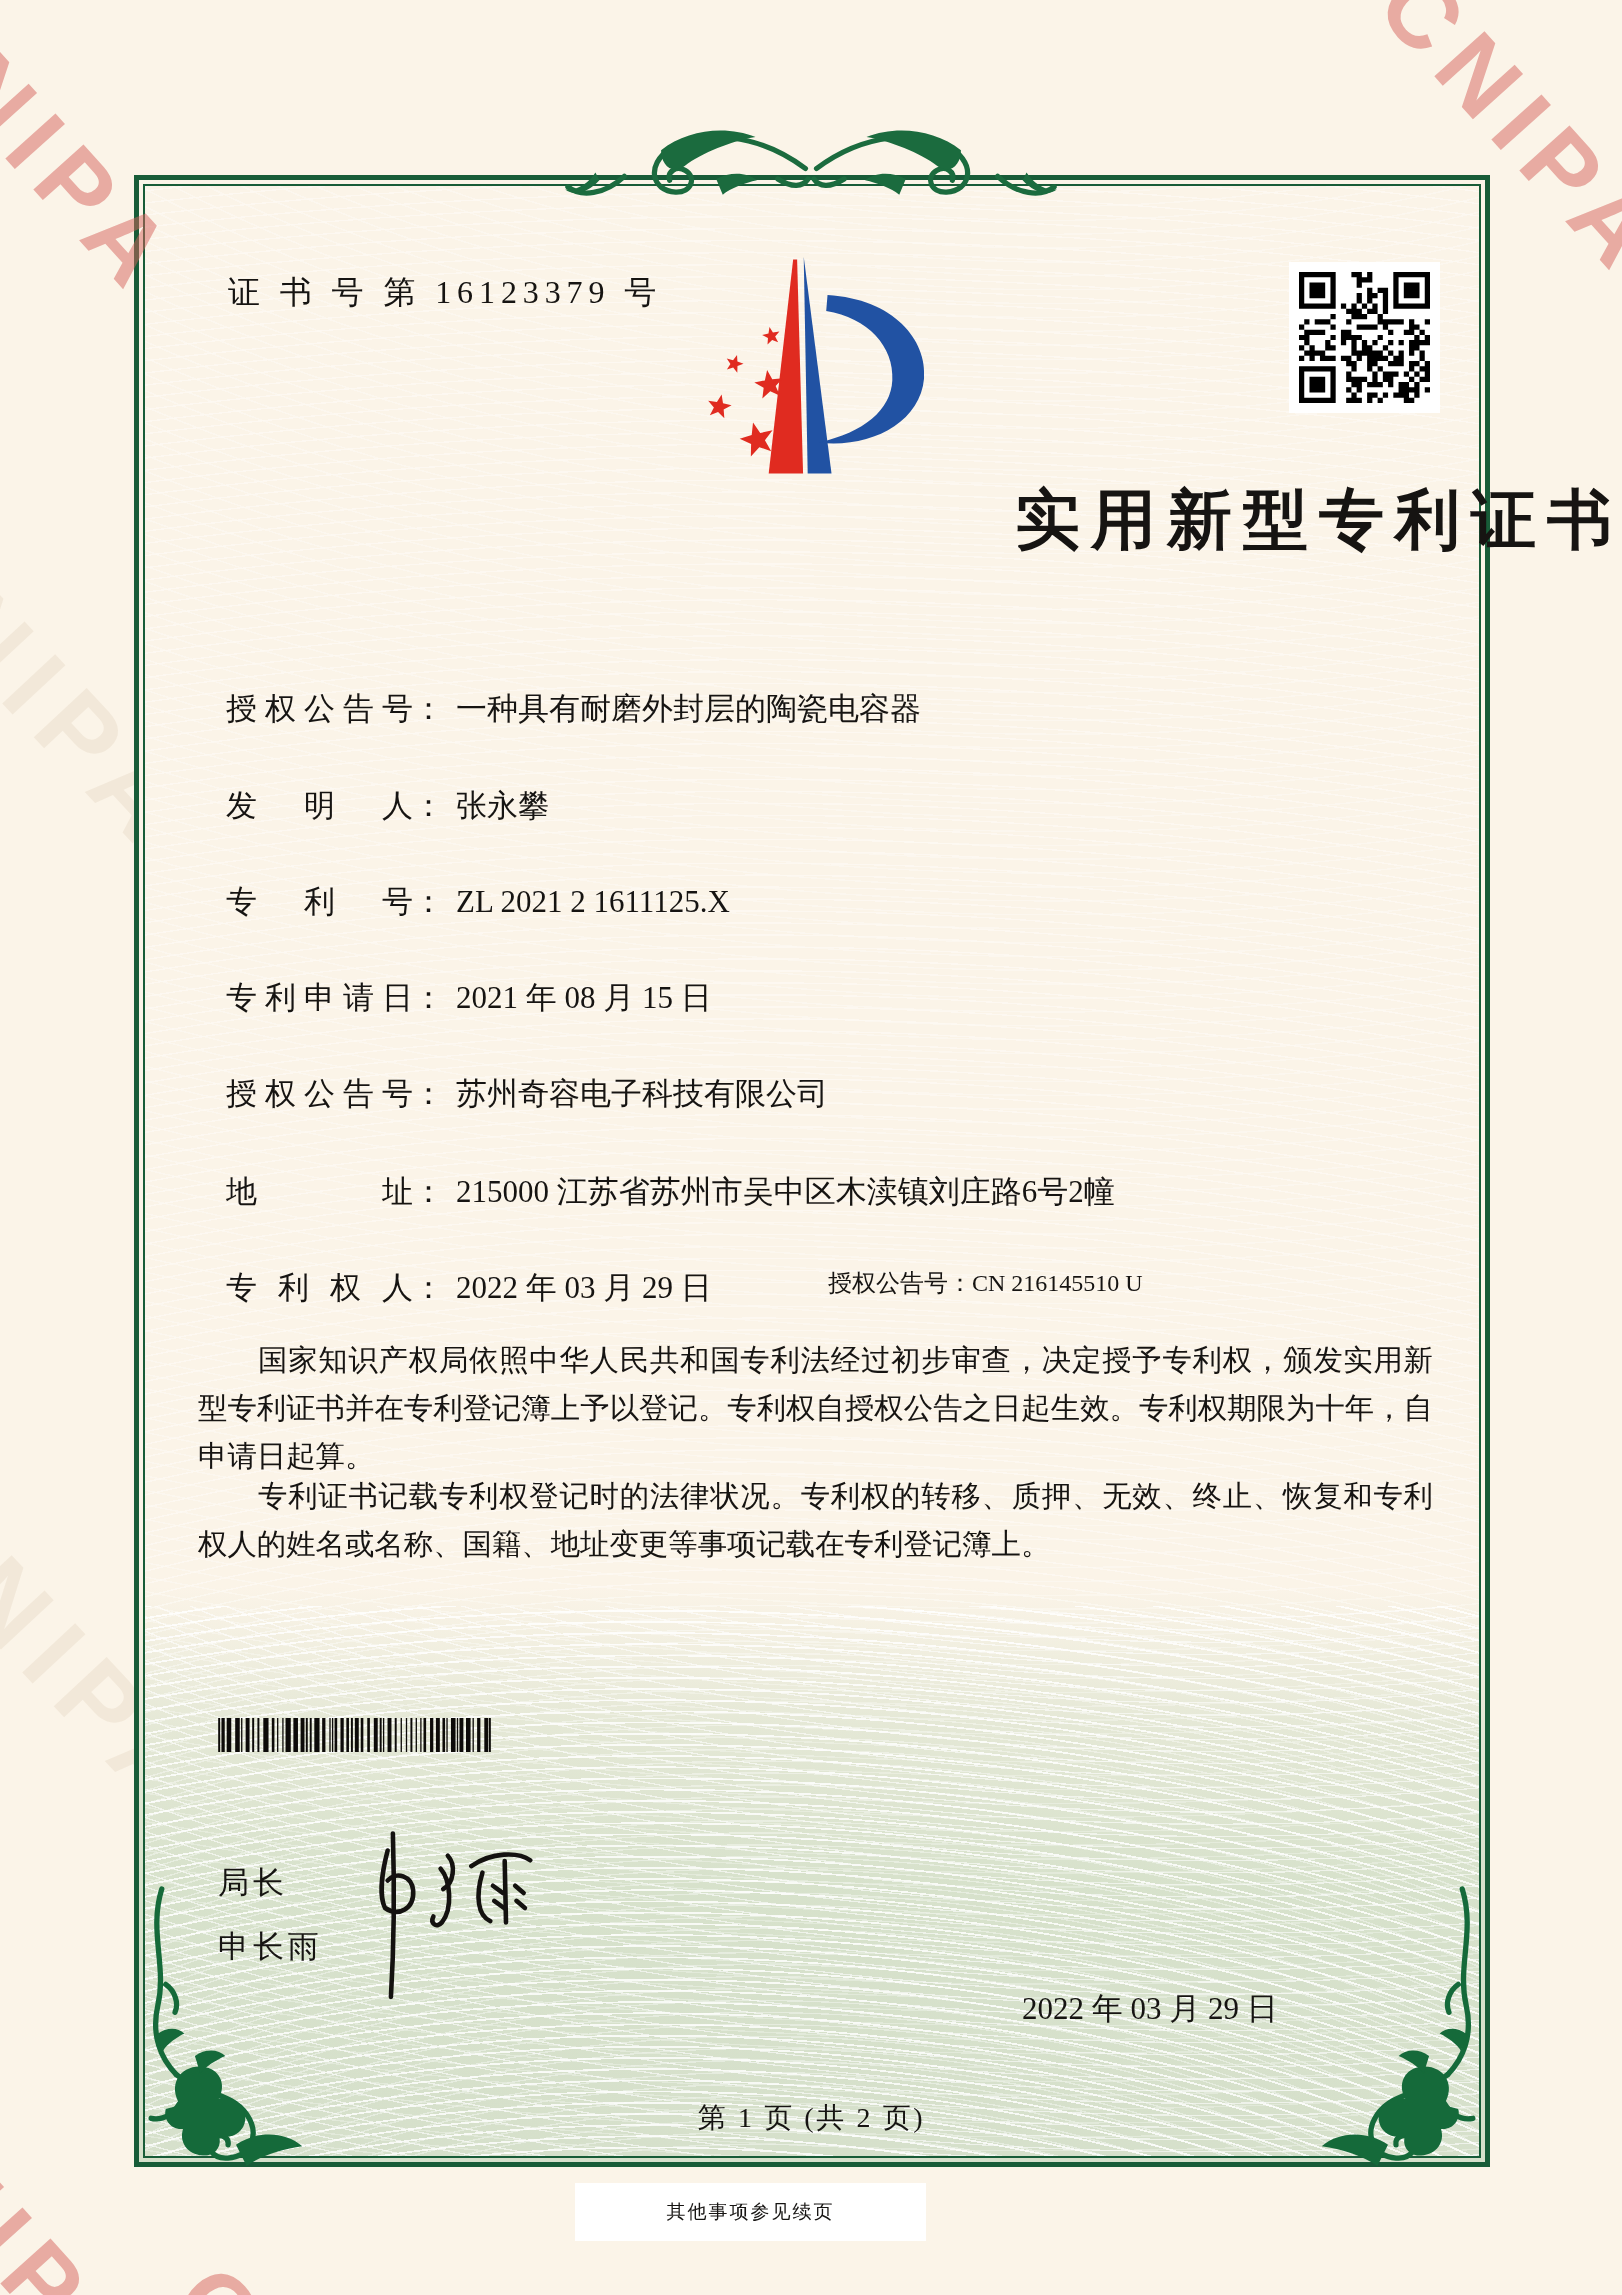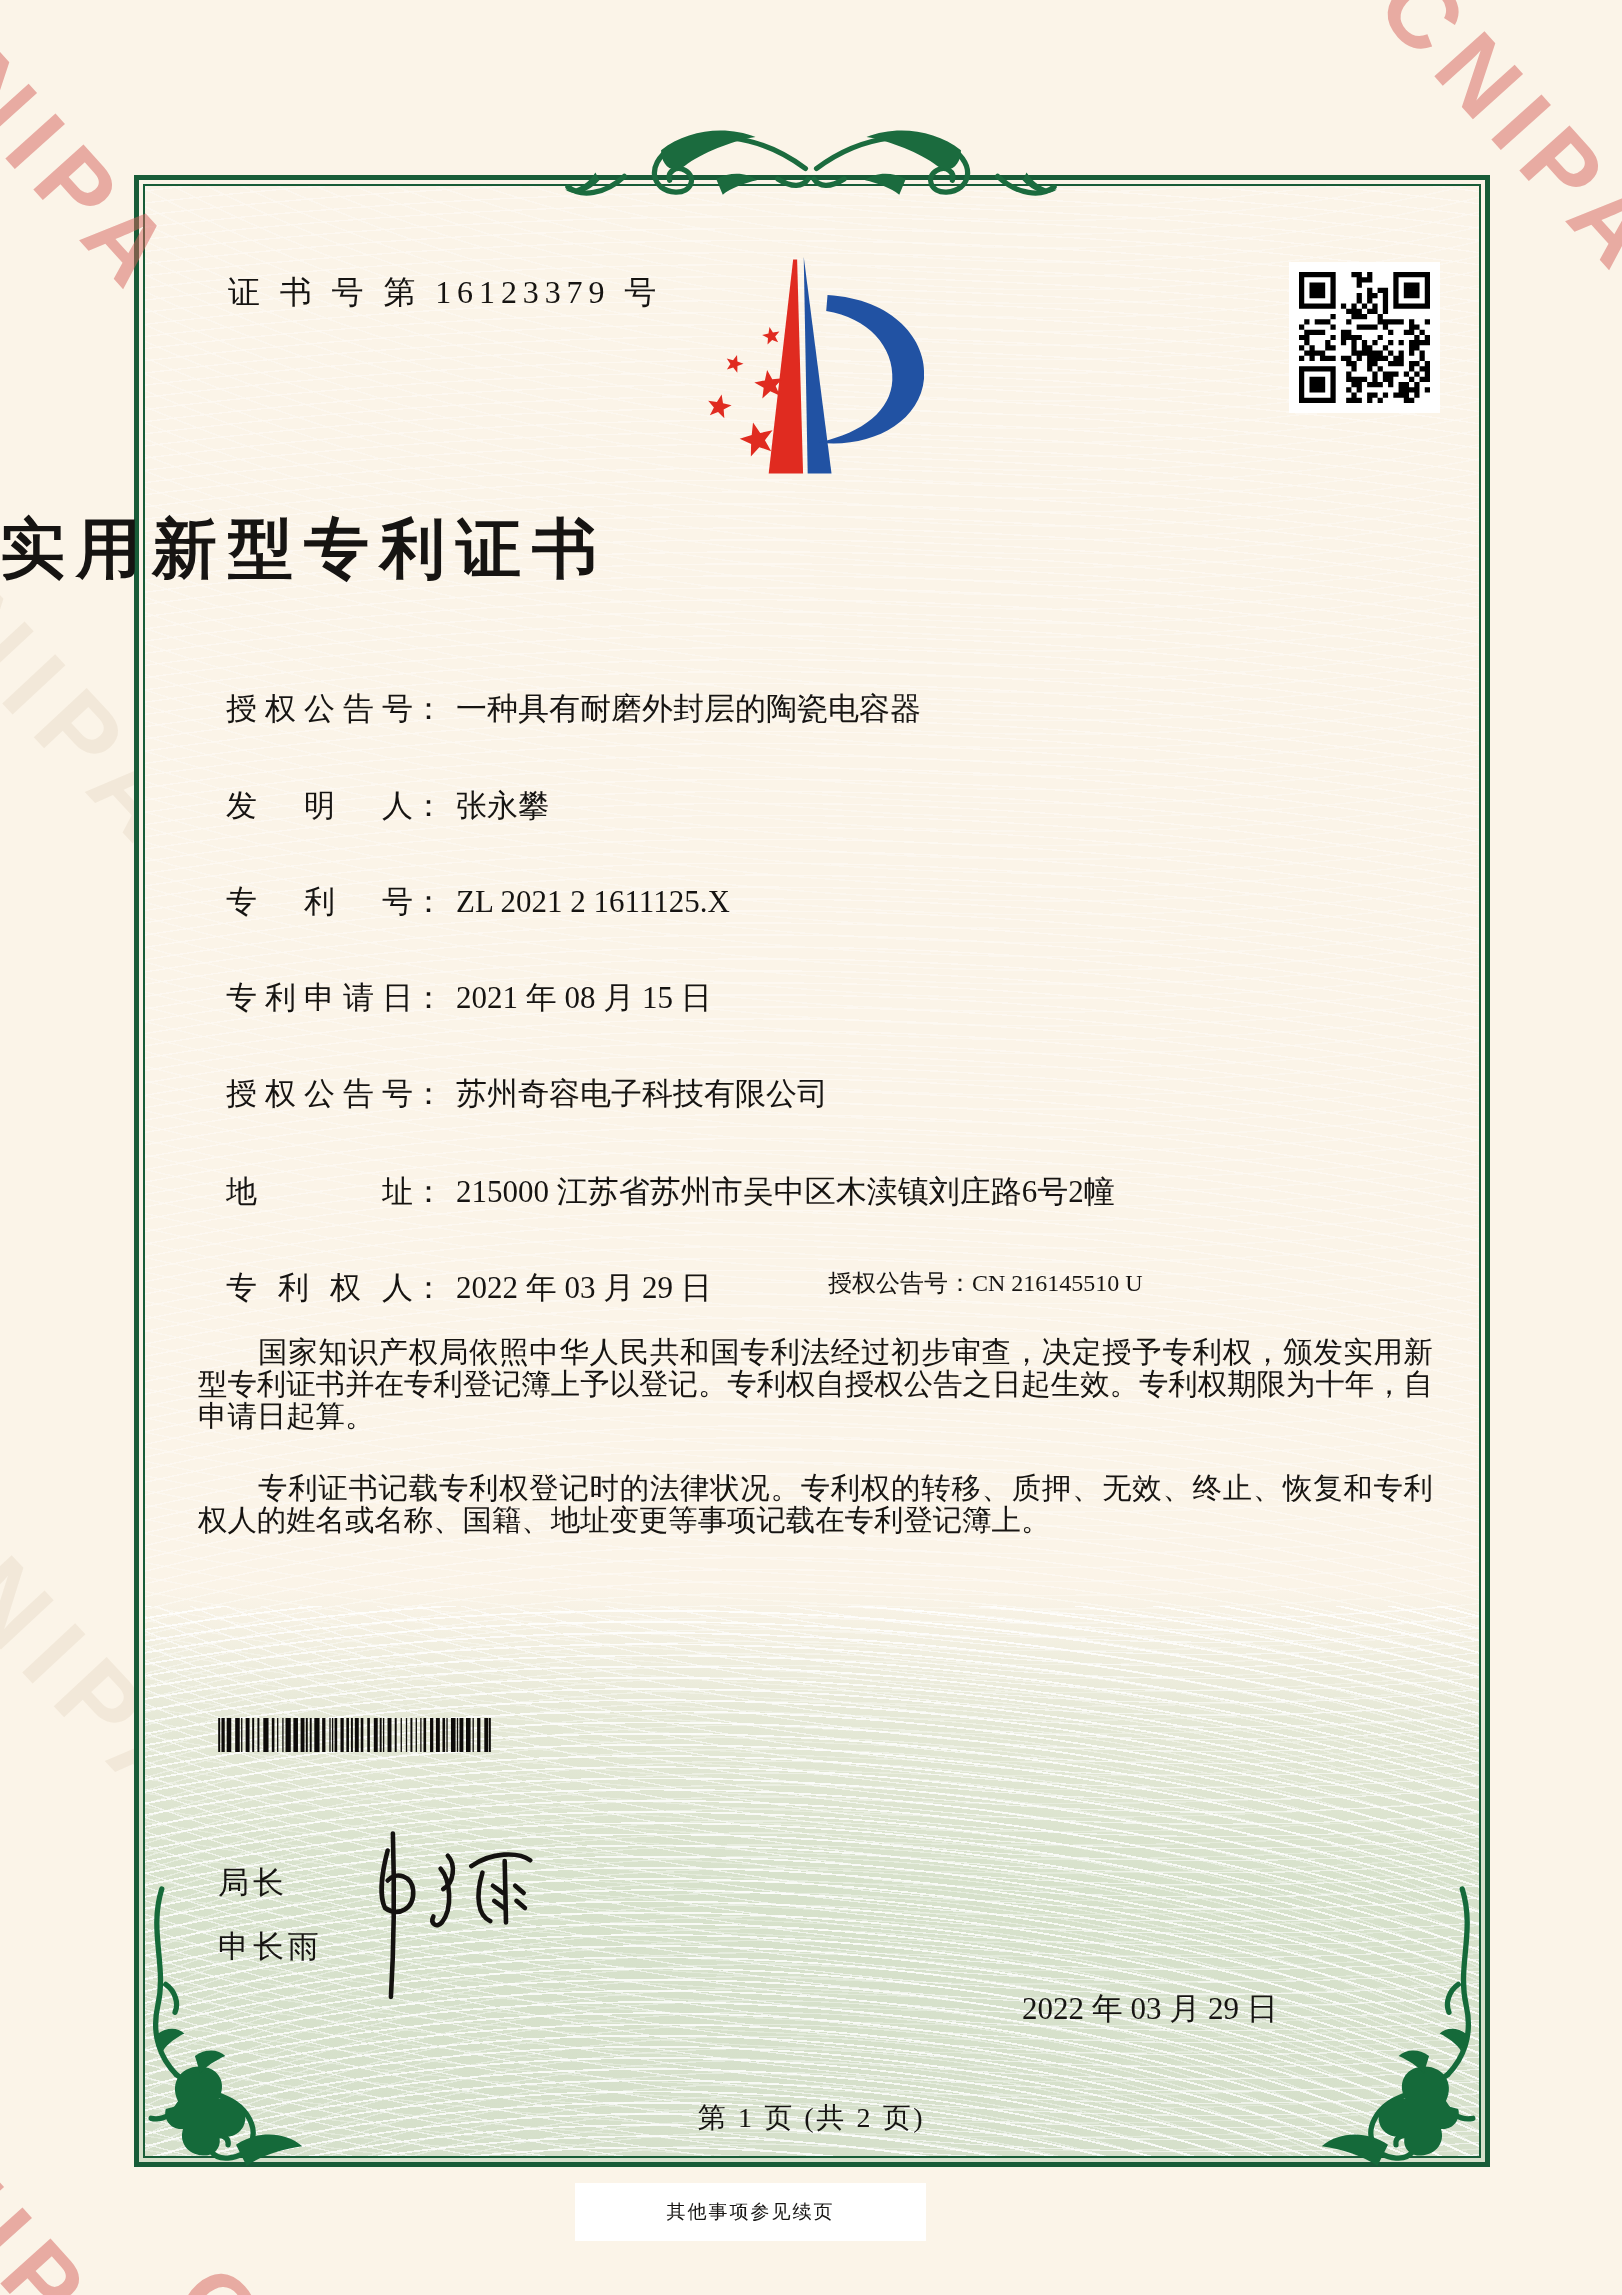--- a/index.html
+++ b/index.html
@@ -64,34 +64,34 @@
         rgba(255,255,255,.95) 0 2.6px, rgba(0,0,0,0) 2.6px 17px),
       repeating-radial-gradient(2748px 1701px at 80% -170%,
         rgba(255,255,255,.7) 0 2px, rgba(0,0,0,0) 2px 19.6px);
   }
   
   .cert-no{
     position:absolute;left:216px;top:271px;
     font-size:32px;letter-spacing:5.9px;z-index:4;margin-left:12px;
   }
   .title{
-    position:absolute;left:0;width:100%;top:505px;text-align:left;
+    position:absolute;left:0;width:100%;top:476px;text-align:right;
     font-size:65px;font-weight:bold;letter-spacing:11px;z-index:4;
   }
   .row{position:absolute;left:226px;font-size:31px;white-space:nowrap;z-index:4;}
   .flabel{
     display:inline-block;width:187px;
     text-align:justify;text-align-last:justify;text-justify:inter-character;
   }
   .row .colon{display:inline-block;}
   .row .fvalue{display:inline-block;margin-left:12px;}
   .grant-no{position:absolute;left:828px;font-size:24px;white-space:nowrap;z-index:4;}
   .para{
     position:absolute;left:198px;width:1235px;z-index:4;
-    font-size:29.4px;line-height:32px;text-indent:60px;text-align:justify;
+    font-size:29.4px;line-height:48px;text-indent:60px;text-align:justify;
     font-family:"Liberation Serif","DejaVu Serif",serif;
   }
   .officer{
     position:absolute;left:218px;z-index:4;
     font-family:"Liberation Sans","DejaVu Sans",sans-serif;
     font-size:31px;letter-spacing:3.9px;
   }
   .sign-date{position:absolute;left:1022px;top:1988px;font-size:31px;z-index:4;white-space:nowrap;}
   .page-num{position:absolute;left:0;width:100%;top:2099px;text-align:center;font-size:28px;z-index:4;letter-spacing:2.6px;}
   .cont-box{

